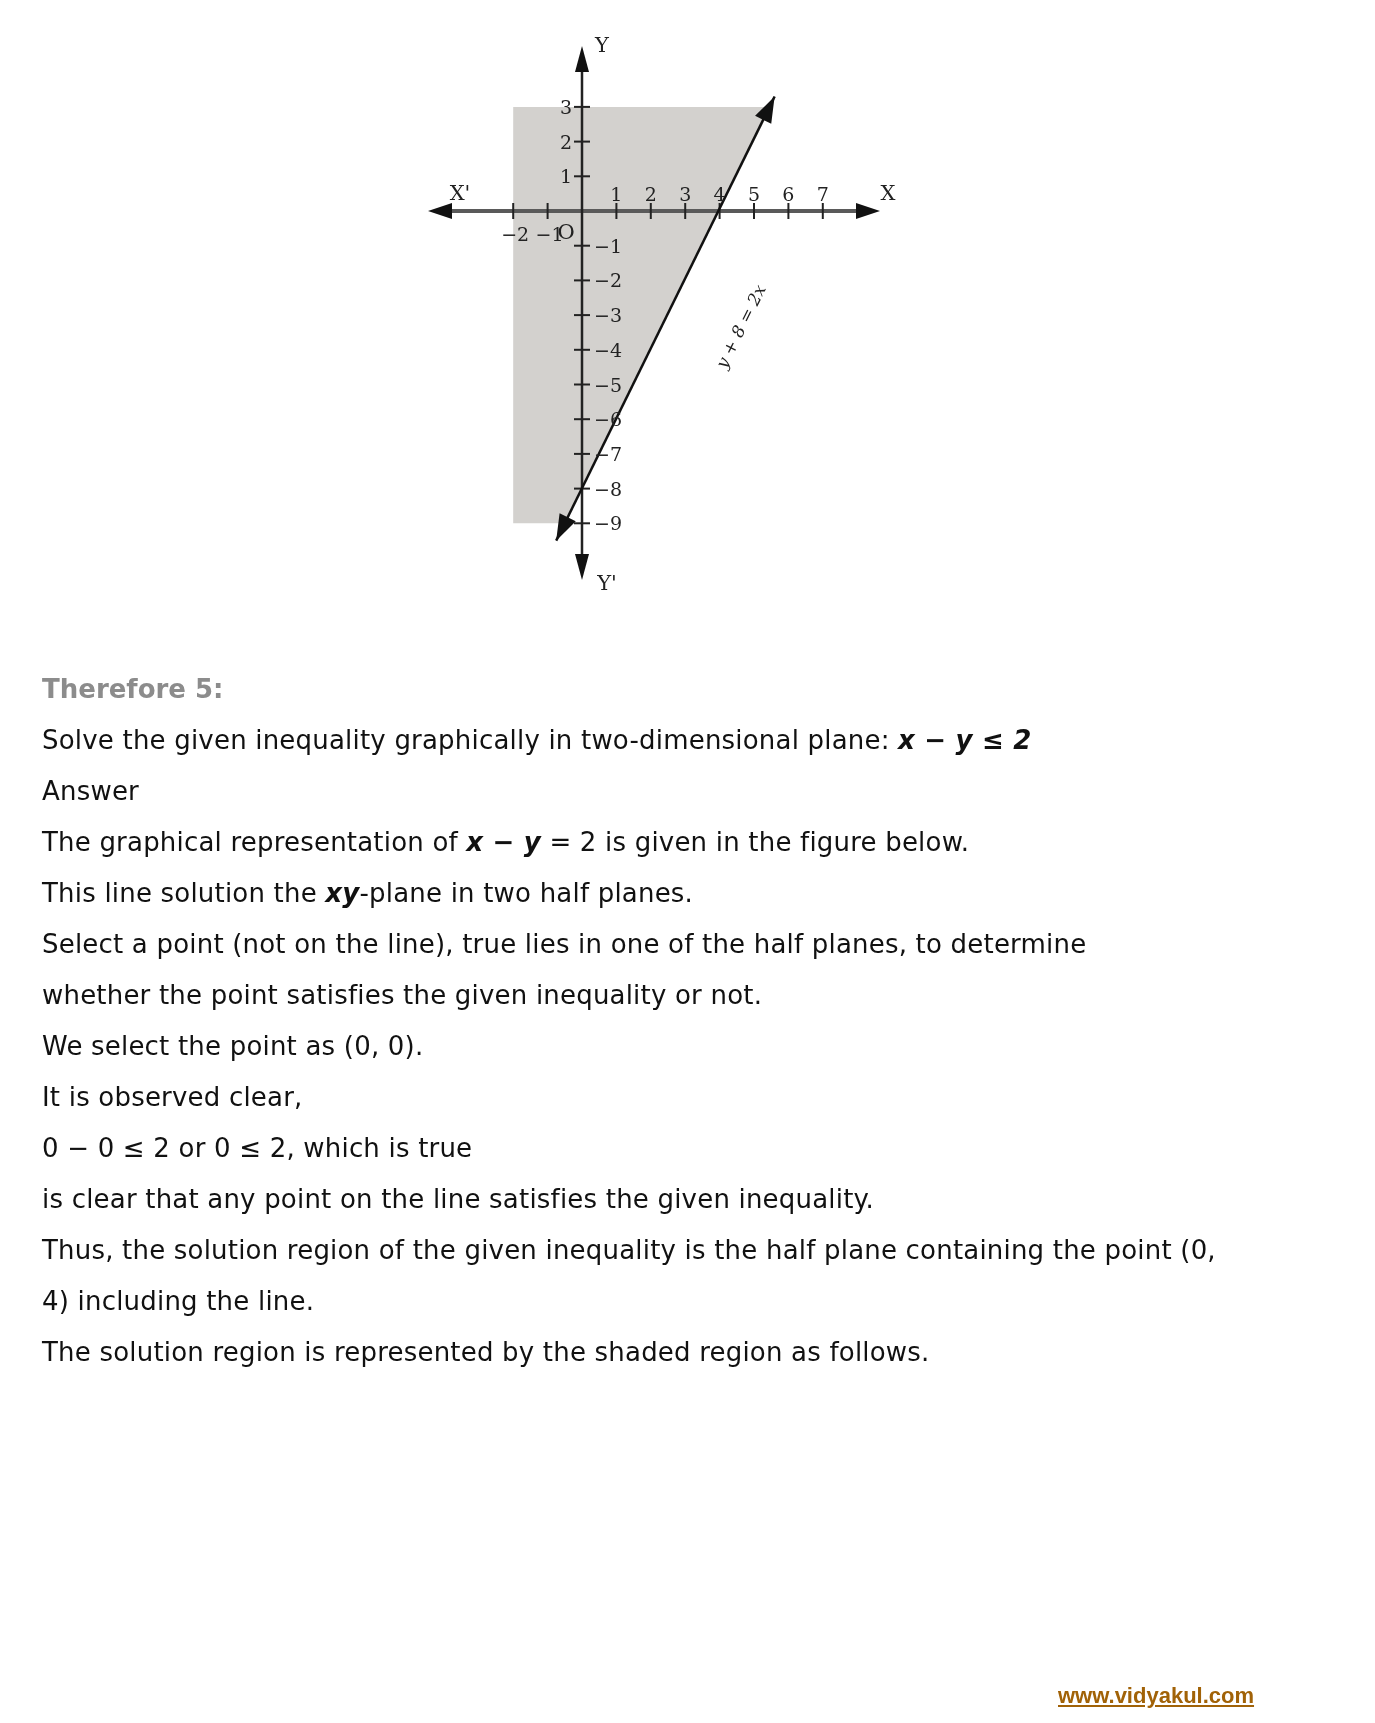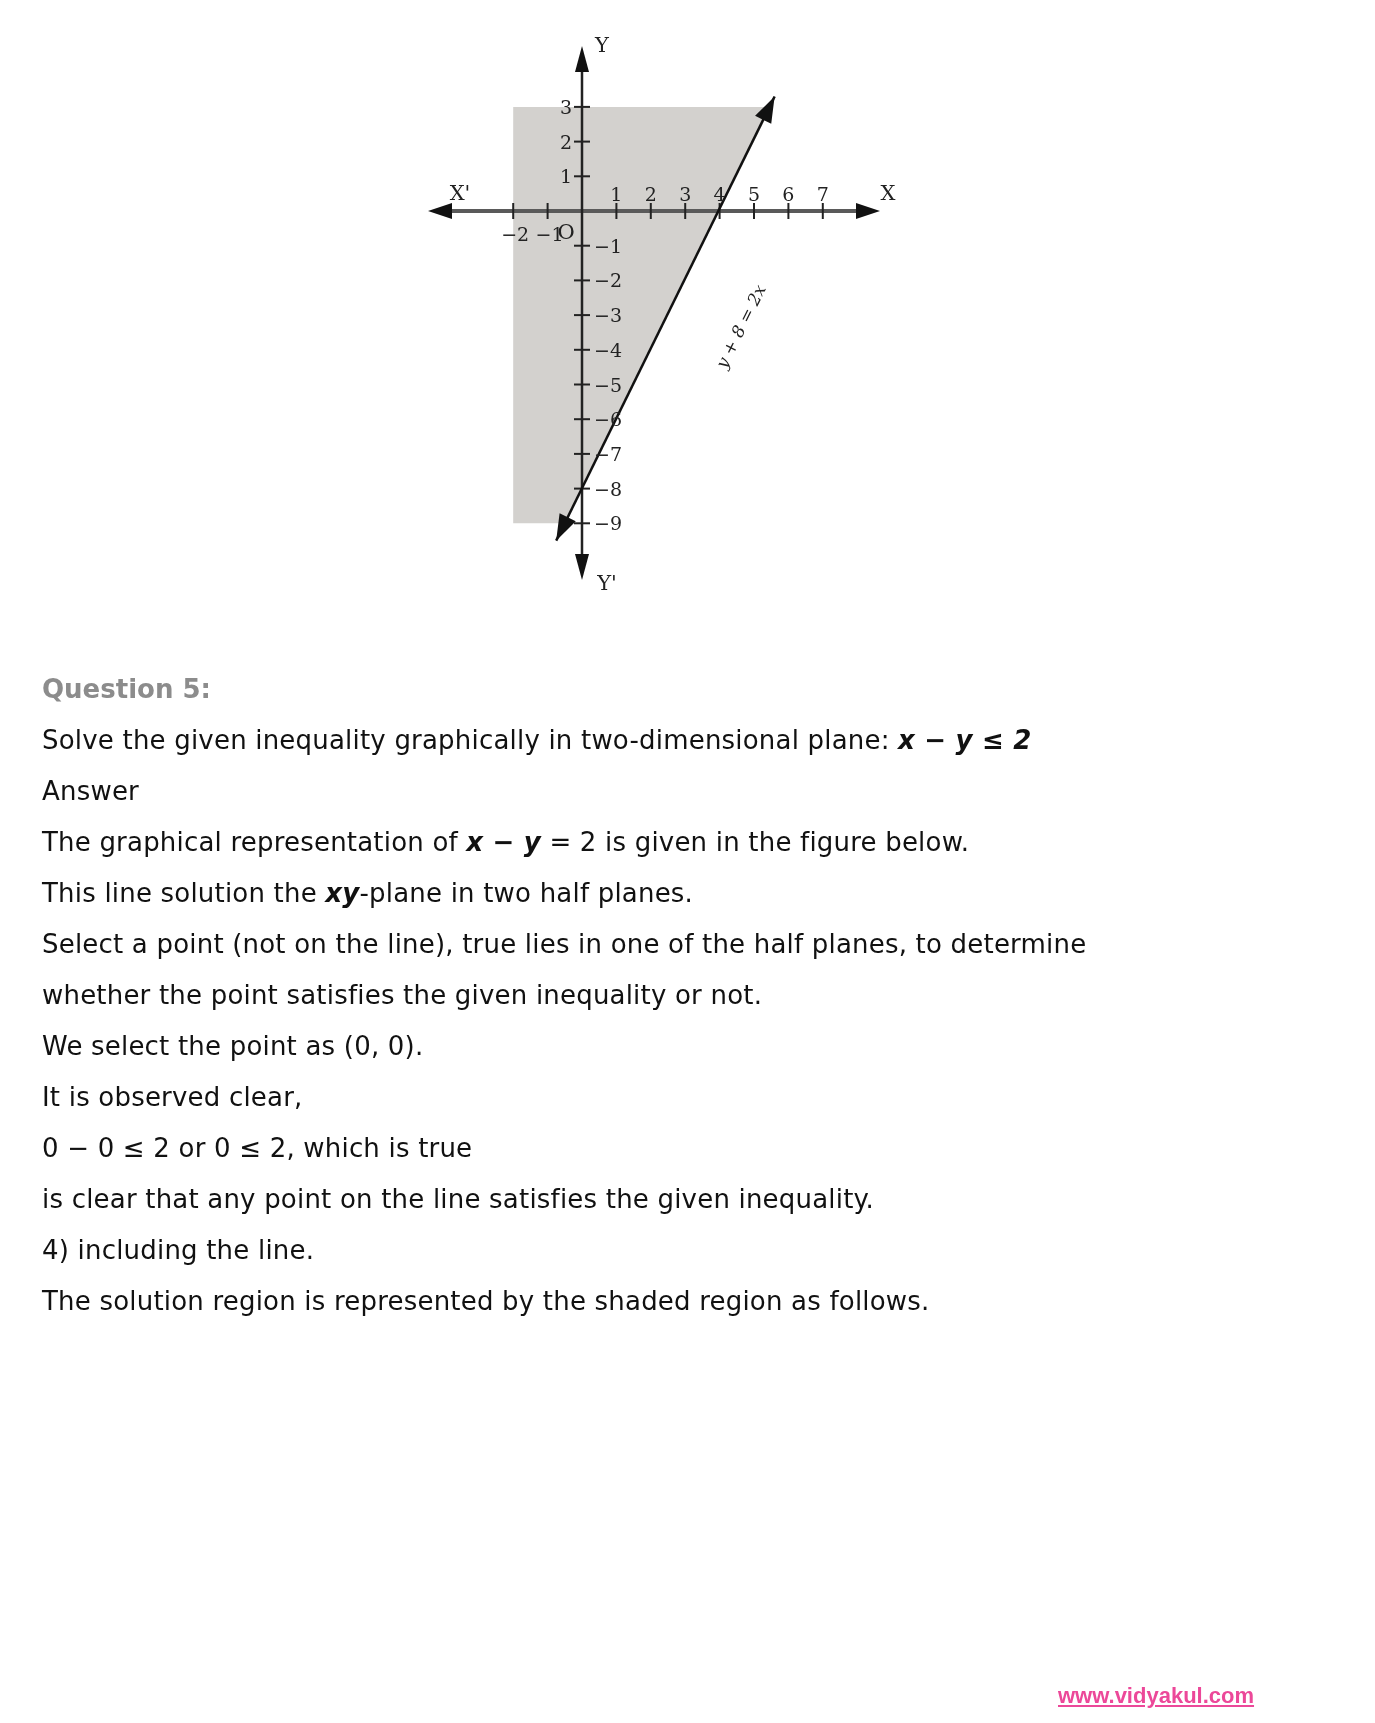--- a/index.html
+++ b/index.html
@@ -8,21 +8,21 @@
   #figure { position: absolute; left: 0; top: 0; width: 1375px; height: 620px; }
   #figure svg { position: absolute; left: 0; top: 0; }
   .axis-text { font-family: "DejaVu Serif", serif; font-size: 19px; fill: #222; }
   .axis-name { font-family: "DejaVu Serif", serif; font-size: 21px; fill: #222; }
   .line-label { font-family: "DejaVu Serif", serif; font-size: 17px; fill: #222; font-style: italic; }
   #content { position: absolute; left: 42px; top: 664px; width: 1300px; }
   .q-title { font-weight: bold; color: #8c8c8c; font-size: 26px; line-height: 51px; height: 51px; }
   .p { font-size: 26px; line-height: 51px; height: 51px; white-space: nowrap; letter-spacing: 0.2px; }
   .p i { font-style: italic; font-weight: bold; }
   #footer-link { position: absolute; left: 1058px; top: 1683px; font-family: "Liberation Sans", sans-serif;
-                 font-weight: bold; font-size: 22px; color: #ec4899; text-decoration: underline; }
+                 font-weight: bold; font-size: 22px; color: #a16207; text-decoration: underline; }
 </style>
 </head>
 <body>
 
 <div id="figure">
   <svg id="graph" width="1375" height="620">
     <g id="g-shade">
         <polygon points="513.2,106.9 771.2,106.9 564.8,523.3 513.2,523.3" fill="#d3d1ce"></polygon>
       </g>
     <g id="g-axes">
@@ -87,28 +87,29 @@
         <text x="460" y="200" text-anchor="middle" class="axis-name">X'</text>
         <text x="888" y="200" text-anchor="middle" class="axis-name">X</text>
         <text x="602" y="52" text-anchor="middle" class="axis-name">Y</text>
         <text x="607" y="590" text-anchor="middle" class="axis-name">Y'</text>
         <text x="746" y="329.1" text-anchor="middle" class="line-label" transform="rotate(-63.6 746 329.1)">y + 8 = 2x</text>
       </g>
   </svg>
 </div>
 
 <div id="content">
-  <div class="q-title">Question 5:</div>
+  <div class="q-title">Therefore 5:</div>
   <div class="p"><span>Solve the given inequality graphically in two-dimensional plane: </span><i>x − y ≤ 2</i></div>
   <div class="p">Answer</div>
   <div class="p"><span>The graphical representation of </span><i>x − y</i><span> = 2 is given in the figure below.</span></div>
   <div class="p"><span>This line solution the </span><i>xy</i><span>-plane in two half planes.</span></div>
   <div class="p">Select a point (not on the line), true lies in one of the half planes, to determine</div>
   <div class="p">whether the point satisfies the given inequality or not.</div>
   <div class="p">We select the point as (0, 0).</div>
   <div class="p">It is observed clear,</div>
   <div class="p">0 − 0 ≤ 2 or 0 ≤ 2, which is true</div>
   <div class="p">is clear that any point on the line satisfies the given inequality.</div>
+  <div class="p">Thus, the solution region of the given inequality is the half plane containing the point (0,</div>
   <div class="p">4) including the line.</div>
   <div class="p">The solution region is represented by the shaded region as follows.</div>
 </div>
 
 <a id="footer-link">www.vidyakul.com</a>
 
 </body></html>

